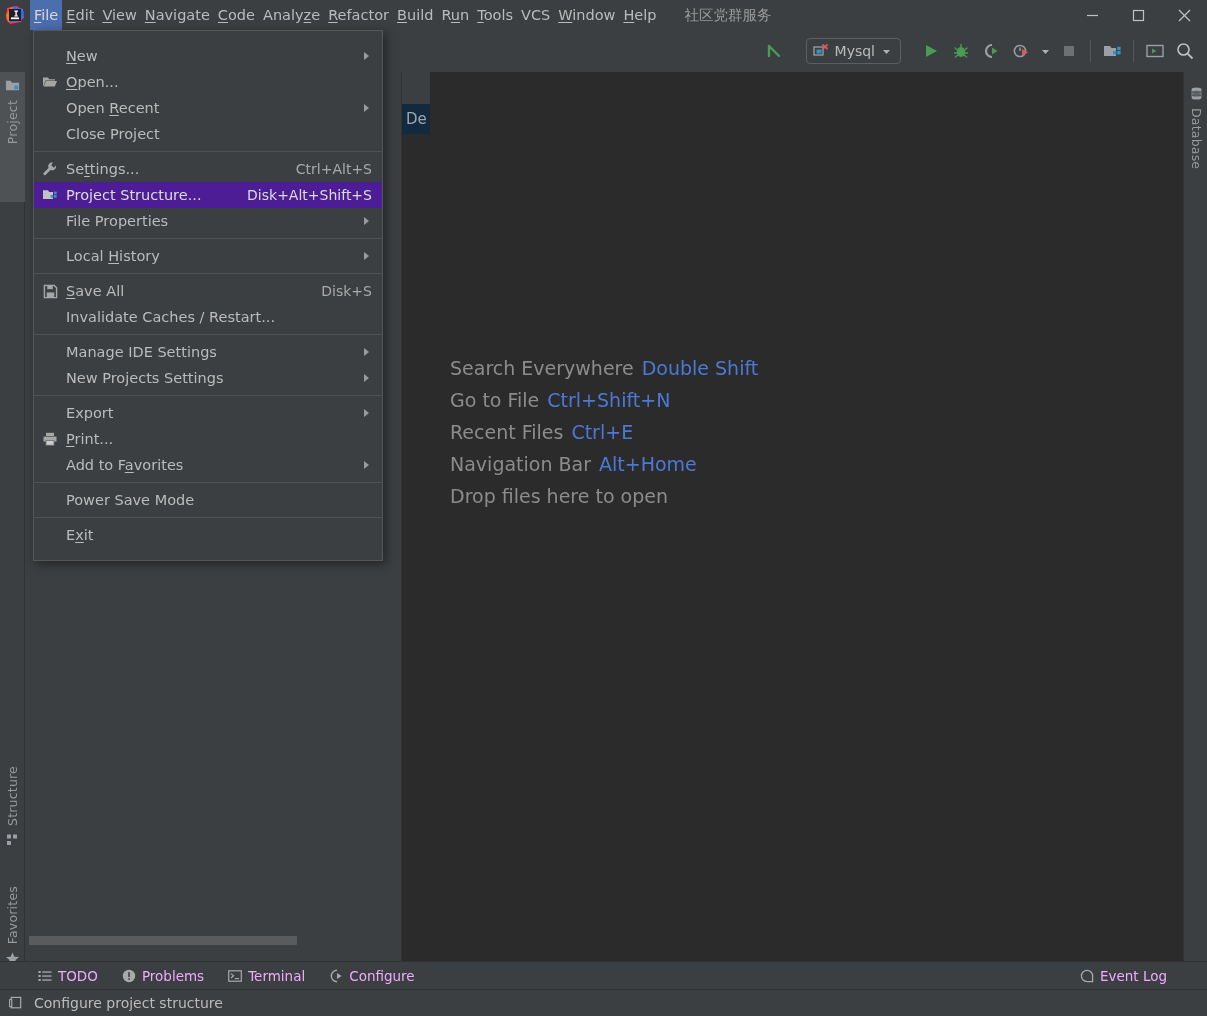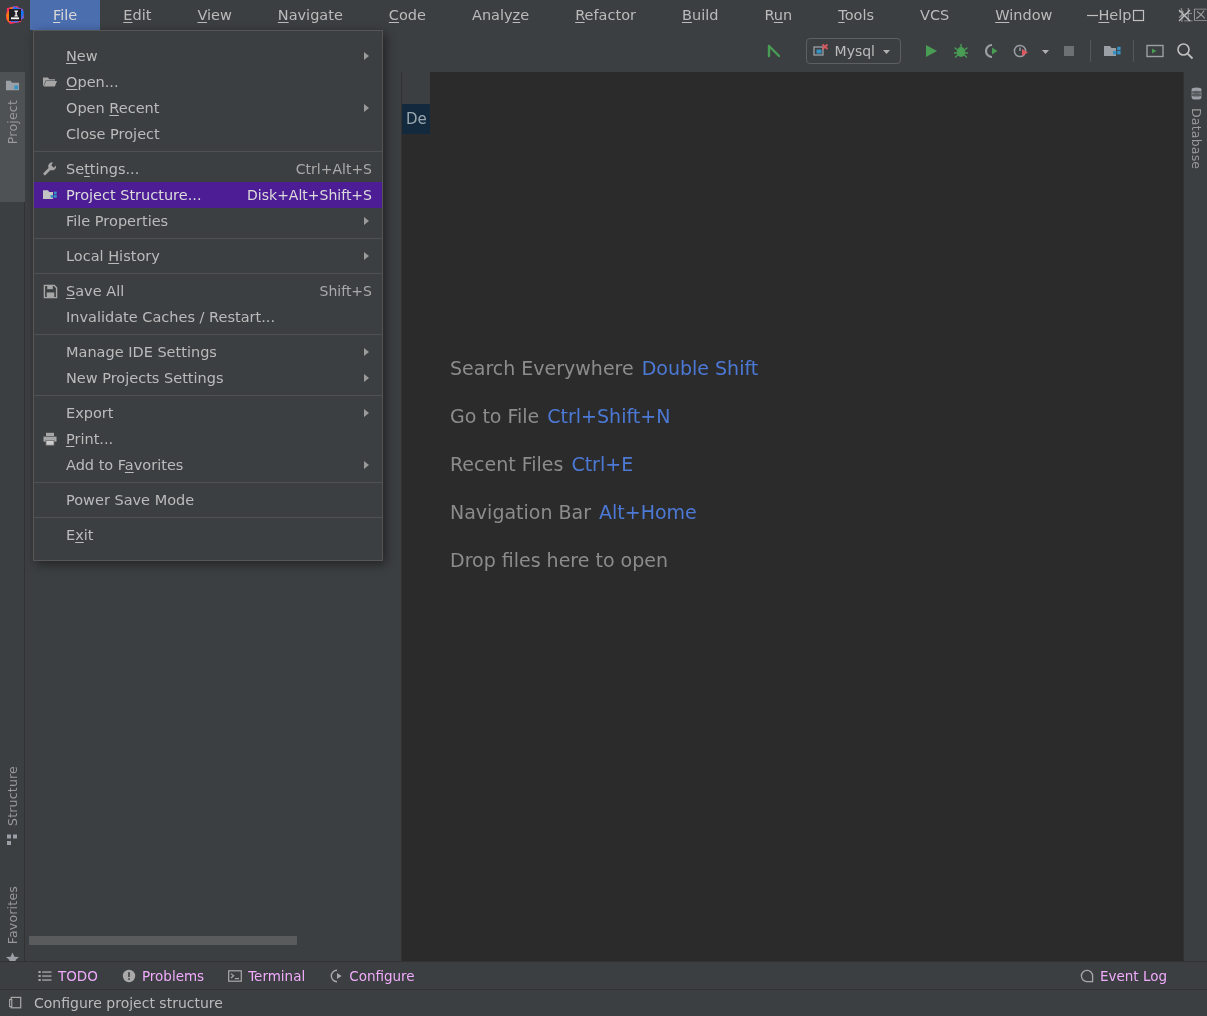--- a/index.html
+++ b/index.html
@@ -20,21 +20,21 @@
   }
   .ij-logo {
     width: 30px; height: 30px;
     display: flex; align-items: center; justify-content: center;
     flex: 0 0 30px;
   }
   .ij-logo svg { display:block; }
   .menubar { display: flex; align-items: center; height: 30px; }
   .menu-item {
     height: 30px; line-height: 30px;
-    padding: 0 23px;
+    padding: 0 4px;
     font-size: 14.5px; color: #bbbbbb;
     cursor: default; white-space: nowrap;
   }
   .menu-item u { text-decoration: underline; text-underline-offset: 2px; }
   .menu-item.active { background: #4b6eaf; color: #d8d8d8; }
   .win-title {
     margin-left: 24px;
     font-size: 14.5px; color: #9a9a9a;
     white-space: nowrap;
   }
@@ -120,21 +120,21 @@
     position: absolute; left: 0; bottom: 12px; width: 377px; height: 9px;
   }
 
   
   .editor {
     position: absolute; left: 402px; top: 72px; width: 781px; height: 897px;
     background: #2b2b2b;
   }
   .empty-hints {
     position: absolute; left: 48px; top: 285px;
-    display: flex; flex-direction: column; gap: 26px;
+    display: flex; flex-direction: column; gap: 10px;
   }
   .hint-row {
     font-size: 19px; color: #8c8c8c; white-space: nowrap;
   }
   .hint-row .key { color: #4d79d6; margin-left: 8px; }
 
   
   .ghost-tab {
     position: absolute; left: 0px; top: 32px; width: 28px; height: 30px;
     background: #13293d;
@@ -515,21 +515,21 @@
 
     <div class="mrow">
       <div class="micon">
         <svg width="15" height="15" viewBox="0 0 16 16">
           <path d="M1.5 1.5 H12 L14.5 4 V14.5 H1.5 Z" fill="none" stroke="#a6a6a6" stroke-width="1.5"></path>
           <rect x="4.5" y="1.5" width="6" height="4" fill="#a6a6a6"></rect>
           <rect x="4" y="9" width="8" height="5.5" fill="#a6a6a6"></rect>
         </svg>
       </div>
       <div class="mlabel"><u>S</u>ave All</div>
-      <div class="mshort">Shift+S</div>
+      <div class="mshort">Disk+S</div>
     </div>
 
 
     <div class="mrow">
       <div class="micon"></div>
       <div class="mlabel">Invalidate Caches / Restart...</div>
     </div>
 
     <div class="msep"></div>
 

